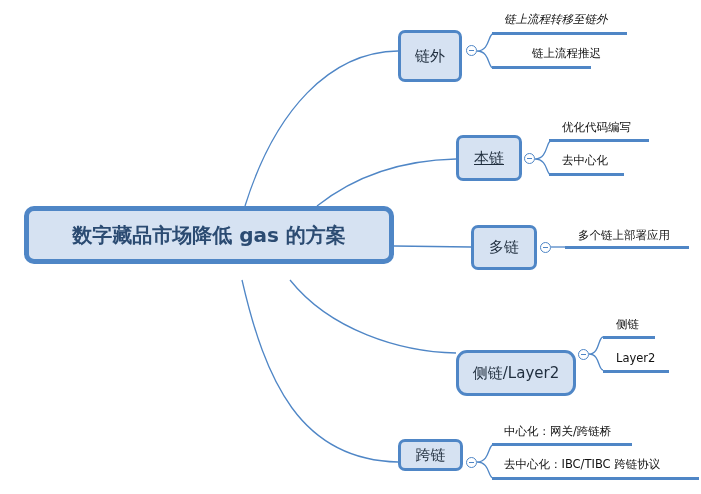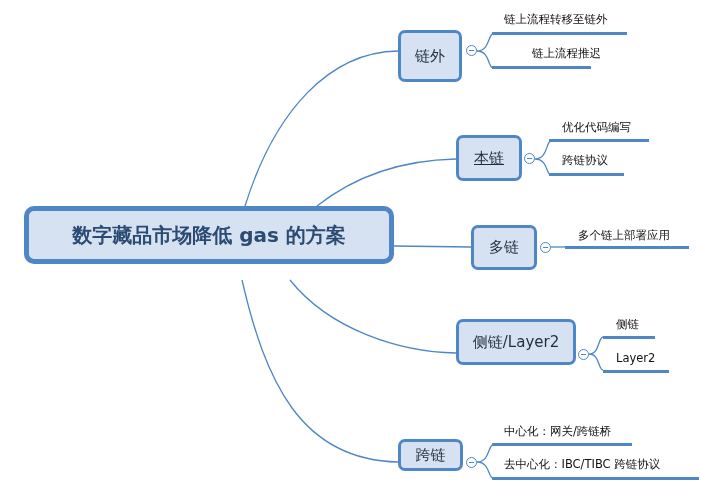--- a/index.html
+++ b/index.html
@@ -40,42 +40,42 @@
 </svg>
 
 <div class="node root">
   <span>数字藏品市场降低 gas 的方案</span>
 </div>
 
 <div class="node branch" style="left:398px;top:30px;width:64px;height:52px;">
   <span>链外</span>
 </div>
 <div class="collapse" style="left:466px;top:45px;"></div>
-<div class="leaf" style="left:504px;top:12px;">链上流程转移至链外</div>
+<div class="leaf" style="left:504px;top:12px;font-style:italic;">链上流程转移至链外</div>
 <div class="underline" style="left:492px;top:32px;width:135px;"></div>
 <div class="leaf" style="left:504px;top:46px;margin-left:28px;">链上流程推迟</div>
 <div class="underline" style="left:492px;top:66px;width:99px;"></div>
 
 <div class="node branch" style="left:456px;top:135px;width:66px;height:46px;text-decoration:underline;">
   <span>本链</span>
 </div>
 <div class="collapse" style="left:524px;top:153px;"></div>
 <div class="leaf" style="left:562px;top:120px;">优化代码编写</div>
 <div class="underline" style="left:549px;top:139px;width:100px;"></div>
-<div class="leaf" style="left:562px;top:153px;">跨链协议</div>
+<div class="leaf" style="left:562px;top:153px;">去中心化</div>
 <div class="underline" style="left:549px;top:173px;width:75px;"></div>
 
 <div class="node branch" style="left:471px;top:225px;width:66px;height:45px;">
   <span>多链</span>
 </div>
 <div class="collapse" style="left:540px;top:242px;"></div>
 <div class="leaf" style="left:578px;top:228px;">多个链上部署应用</div>
 <div class="underline" style="left:565px;top:246px;width:124px;"></div>
 
-<div class="node branch" style="left:456px;top:319px;width:120px;height:46px;">
+<div class="node branch" style="left:456px;top:350px;width:120px;height:46px;border-radius:11px;">
   <span>侧链/Layer2</span>
 </div>
 <div class="collapse" style="left:578px;top:349px;"></div>
 <div class="leaf" style="left:616px;top:317px;">侧链</div>
 <div class="underline" style="left:603px;top:336px;width:52px;"></div>
 <div class="leaf" style="left:616px;top:351px;">Layer2</div>
 <div class="underline" style="left:603px;top:370px;width:66px;"></div>
 
 <div class="node branch" style="left:398px;top:439px;width:65px;height:32px;">
   <span>跨链</span>

